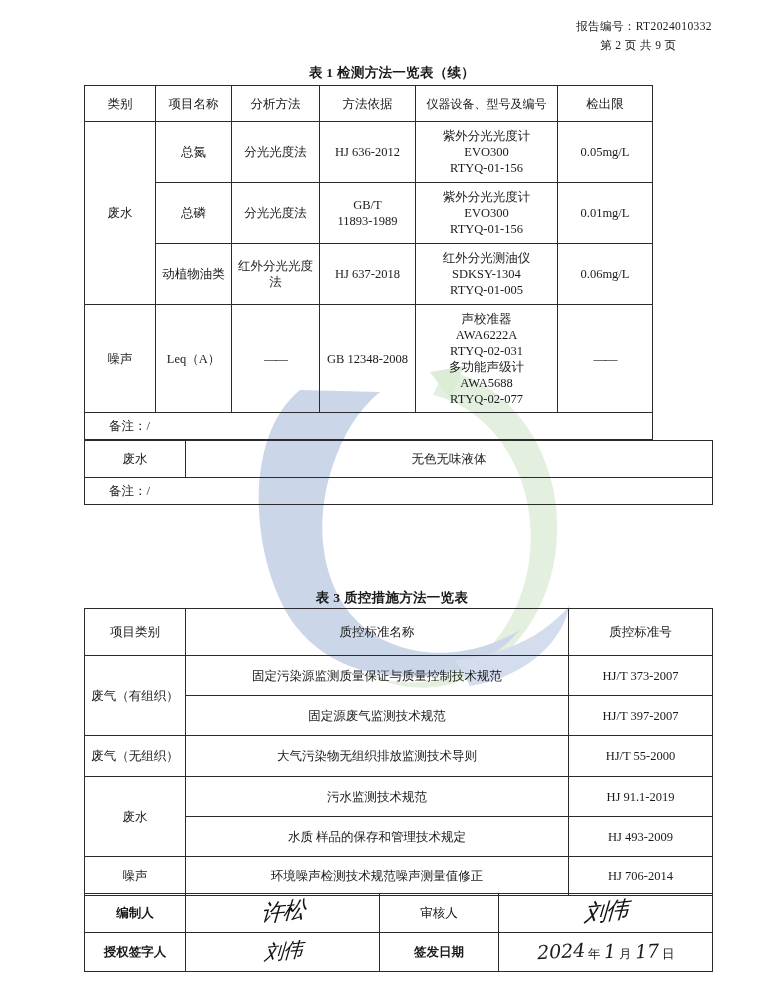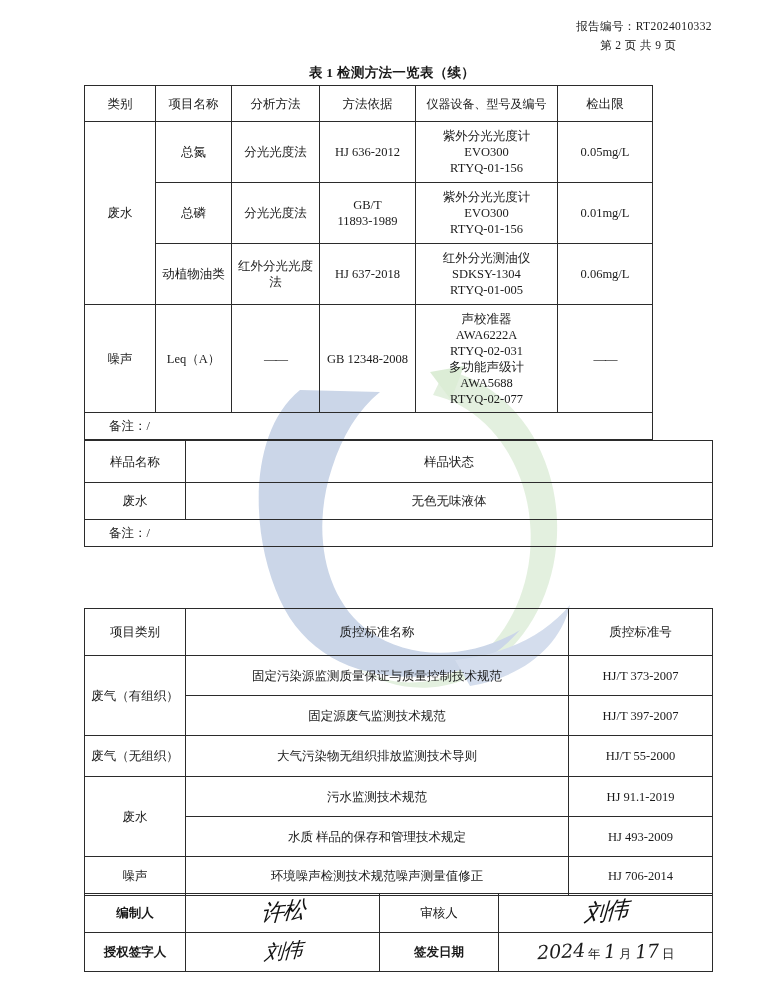--- a/index.html
+++ b/index.html
@@ -204,33 +204,30 @@
   </table>
 
 
   <table class="grid" style="left:84px; top:440px; width:628px;">
     <colgroup>
         <col style="width:101px">
         <col style="width:527px">
       </colgroup>
     <tbody>
       <tr>
-        <td style="height:37px">样品名称</td>
-        <td>样品状态</td>
-      </tr>
-      <tr>
         <td style="height:32px">废水</td>
         <td>无色无味液体</td>
       </tr>
       <tr>
         <td class="note" colspan="2">备注：/</td>
       </tr>
     </tbody>
   </table>
 
+  <div class="table-title" style="top:589px;">表 3  质控措施方法一览表</div>
 
   <table class="grid" style="left:84px; top:608px; width:628px;">
     <colgroup>
         <col style="width:101px">
         <col style="width:383px">
         <col style="width:144px">
       </colgroup>
     <tbody>
       <tr>
         <td style="height:42px">项目类别</td>

